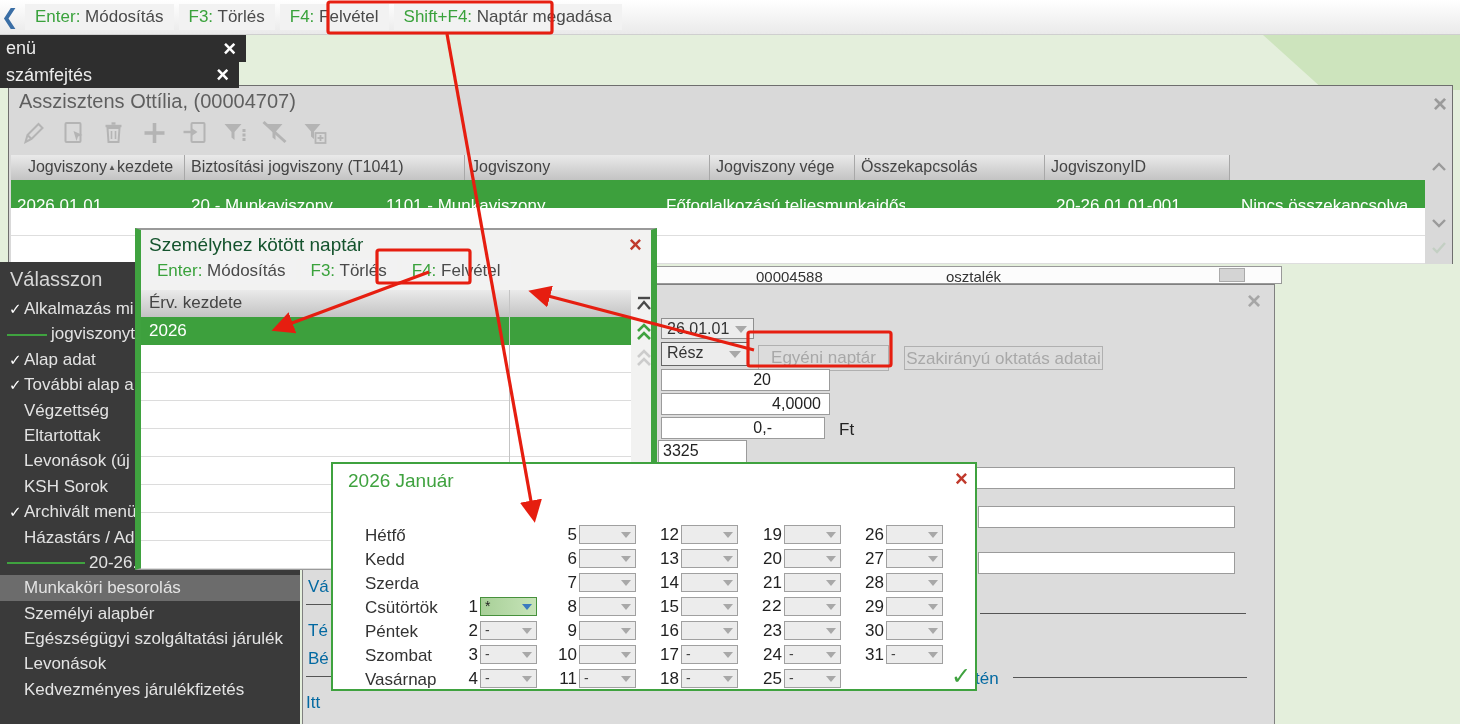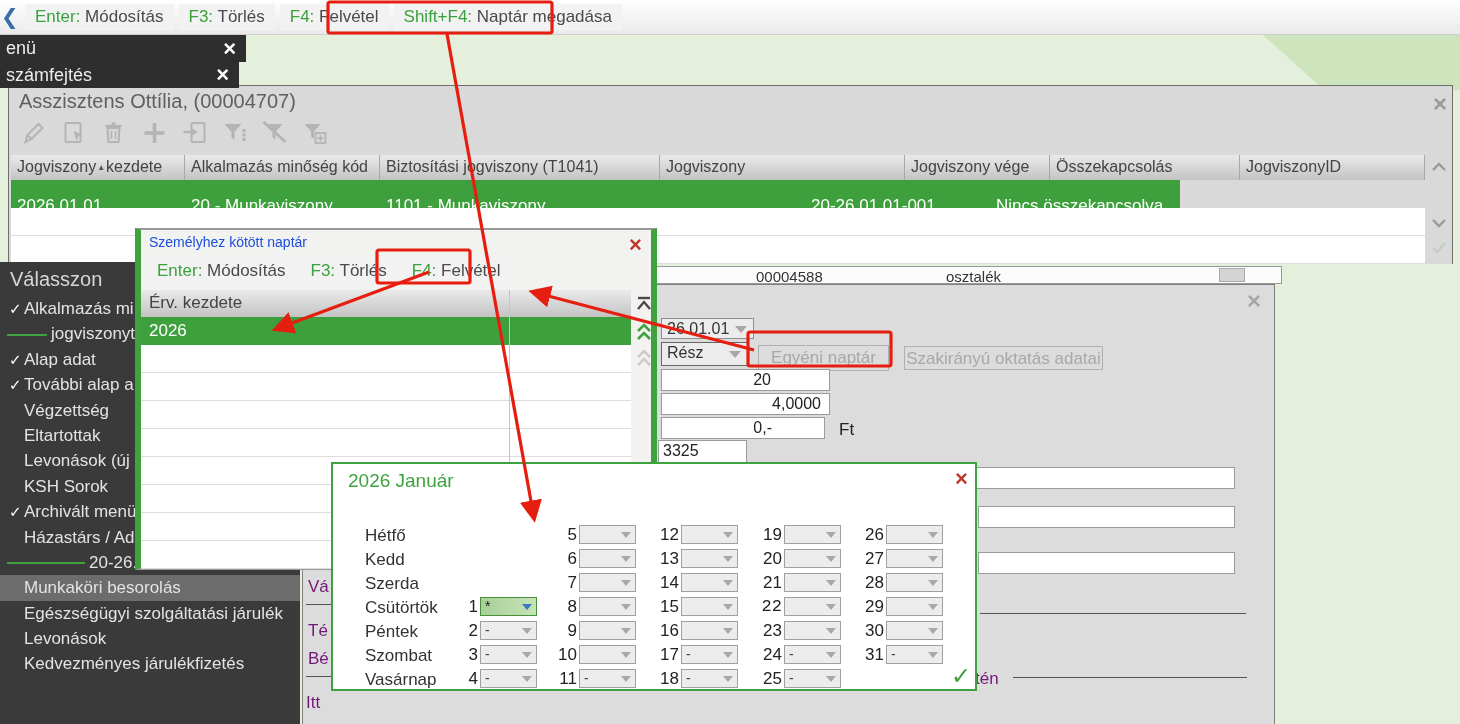--- a/index.html
+++ b/index.html
@@ -67,27 +67,27 @@
   #emp-panel { left:302px; top:284px; width:973px; height:441px; background:#dcdcdc;
      border:1px solid #808080; z-index:3; }
   #emp-close { left:944px; top:2px; font-size:24px; color:#a6a6a6; font-weight:bold; }
   .dd { background:#ececec; border:1px solid #8f8f8f; font-size:16px; color:#333;
      padding:1px 0 0 5px; }
   .dd .arr { position:absolute; right:6px; top:7px; width:0; height:0;
      border-left:6px solid transparent; border-right:6px solid transparent; border-top:7px solid #a8a8a8; }
   .inp { background:#fff; border:1px solid #9b9b9b; font-size:16px; color:#222; padding-top:1px; }
   .gbtn { background:#dcdcdc; border:1px solid #b0b0b0; color:#a8a8a8; font-size:17px;
      text-align:center; padding-top:2px; white-space:nowrap; }
-  .plabel { font-size:17px; color:#701a75; white-space:nowrap; }
+  .plabel { font-size:17px; color:#0369a1; white-space:nowrap; }
   .hline { height:1px; background:#555; }
 
   
   #np-dialog { left:135px; top:228px; width:522px; height:342px; background:#f2f2f1;
      border:2px solid #9a9a9a; border-left:6px solid #3fa23f; border-right:6px solid #3fa23f; z-index:5; }
-  #np-title { left:8px; top:4px; font-size:14px; color:#1d4ed8; }
+  #np-title { left:8px; top:4px; font-size:19px; color:#14532d; }
   #np-close { left:488px; top:2px; font-size:22px; font-weight:bold; color:#c0392b; }
   #np-hints { left:6px; top:28px; }
   #np-head { left:0; top:60px; width:490px; height:27px;
      background:linear-gradient(#eaeaea,#c3c3c3); font-size:17px; color:#444; padding:3px 0 0 8px; }
   #np-row { left:0; top:87px; width:490px; height:28px; background:#3da03d; color:#fff;
      font-size:17px; padding:4px 0 0 8px; }
   .np-empty { left:0; height:28px; width:490px; background:#fff; border-bottom:1px solid #dcdcdc; }
   #np-vline { left:368px; top:60px; width:1px; height:278px; background:#c4c4c4; }
   .np-ic { position:absolute; left:494px; }
 
@@ -158,32 +158,32 @@
         <line x1="2" y1="2" x2="24" y2="22" stroke="#b4b4b4" stroke-width="3"></line>
       </svg>
       <svg width="27" height="26" viewBox="0 0 26 26">
         <path d="M3 4 h16 l-6.5 7.5 v7.5 l-3 -2.5 v-5 z" fill="#b4b4b4"></path>
         <rect x="14" y="13" width="10" height="10" fill="none" stroke="#b4b4b4" stroke-width="1.8"></rect>
         <line x1="19" y1="15" x2="19" y2="21" stroke="#b4b4b4" stroke-width="1.8"></line>
         <line x1="16" y1="18" x2="22" y2="18" stroke="#b4b4b4" stroke-width="1.8"></line>
       </svg>
     </div>
   <div class="abs" id="tbl-head">
-      <div class="hcell" style="width: 174px;"><span>Jogviszony</span><span class="sortarr">▲</span><span>kezdete</span></div>
-      <div class="hcell" style="width: 195px;">Alkalmazás minőség kód</div>
+      <div class="hcell" style="width: 174px; text-align: center;"><span>Jogviszony</span><span class="sortarr">▲</span><span>kezdete</span></div>
       <div class="hcell" style="width: 280px;">Biztosítási jogviszony (T1041)</div>
       <div class="hcell" style="width: 245px;">Jogviszony</div>
       <div class="hcell" style="width: 145px;">Jogviszony vége</div>
       <div class="hcell" style="width: 190px;">Összekapcsolás</div>
       <div class="hcell" style="width: 185px;">JogviszonyID</div>
     </div>
   <div class="abs" id="tbl-row">
       <div class="rcell" style="width: 174px;">2026.01.01</div>
       <div class="rcell" style="width: 195px;">20 - Munkaviszony</div>
       <div class="rcell" style="width: 280px;">1101 - Munkaviszony</div>
+      <div class="rcell" style="width: 245px;">Főfoglalkozású teljesmunkaidős</div>
       <div class="rcell" style="width: 145px;">. .</div>
       <div class="rcell" style="width: 185px;">20-26.01.01-001</div>
       <div class="rcell" style="width: 190px;">Nincs összekapcsolva</div>
     </div>
   <div class="abs emptyrow" style="top:122px"></div>
   <div class="abs emptyrow" style="top:150px"></div>
   <div class="abs" id="mw-gutter">
     <svg class="gut-ic" style="top:6px" width="16" height="12">
         <polyline points="2,9 8,3 14,9" fill="none" stroke="#9a9a9a" stroke-width="2.4"></polyline>
       </svg>
@@ -239,20 +239,21 @@
       <li><span class="chk">✓</span><span>Alap adat</span></li>
       <li><span class="chk">✓</span><span>További alap a</span></li>
       <li><span class="chk"></span><span>Végzettség</span></li>
       <li><span class="chk"></span><span>Eltartottak</span></li>
       <li><span class="chk"></span><span>Levonások (új</span></li>
       <li><span class="chk"></span><span>KSH Sorok</span></li>
       <li><span class="chk">✓</span><span>Archivált menü</span></li>
       <li><span class="chk"></span><span>Házastárs / Ad</span></li>
       <li><span class="dash" style="width: 78px; margin-left: 7px;"></span><span>20-26.01.01-001</span></li>
       <li class="sel"><span class="chk"></span><span>Munkaköri besorolás</span></li>
+      <li><span class="chk"></span><span>Személyi alapbér</span></li>
       <li><span class="chk"></span><span>Egészségügyi szolgáltatási járulék</span></li>
       <li><span class="chk"></span><span>Levonások</span></li>
       <li><span class="chk"></span><span>Kedvezményes járulékfizetés</span></li>
     </ul>
 </div>
 
 <div class="abs" id="np-dialog">
   <div class="abs" id="np-title">Személyhez kötött naptár</div>
   <div class="abs" id="np-close">×</div>
   <div class="hintrow" id="np-hints">

